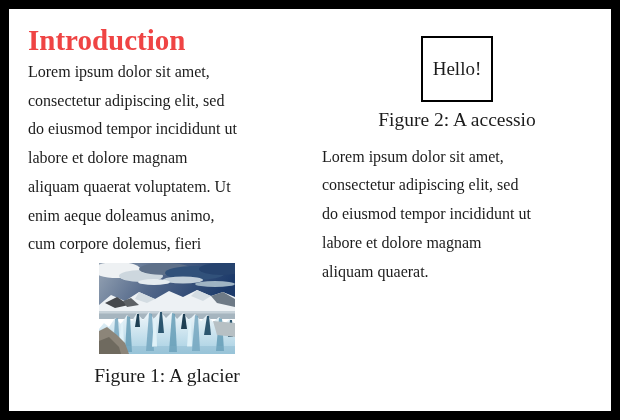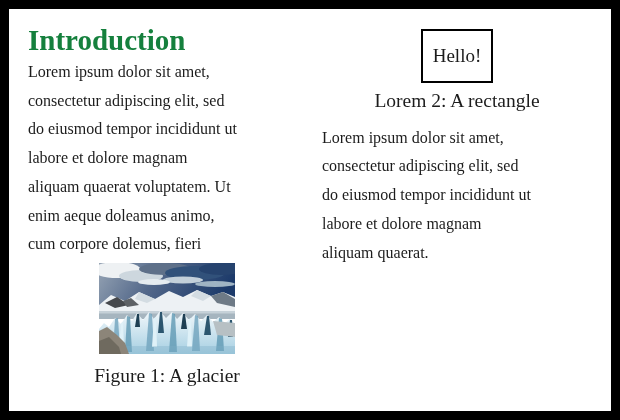--- a/index.html
+++ b/index.html
@@ -18,43 +18,43 @@
   }
   .col { position: absolute; top: 17px; }           
   .col-left  { left: 19px;  width: 278px; }          
   .col-right { left: 313px; width: 270px; }          
 
   h1.doc-heading {
     margin: 0 0 4px 0;
     font-size: 29px;
     line-height: 28px;
     font-weight: bold;
-    color: #15803d;
+    color: #ef4444;
   }
   .body-text {
     margin: 0;
     font-size: 16px;
     line-height: 28.7px;
     white-space: pre-line;   
   }
   .fig { margin: 0; }
   .fig1 { text-align: center; }
   .fig1 svg { display: block; margin: 4px auto 0 auto; }
   .fig1 figcaption, .fig2 figcaption {
     font-size: 19.5px;
     line-height: 28.7px;
     text-align: center;
   }
   .fig1 figcaption { margin-top: 8px; text-align: center; }
   .fig2 { text-align: center; }
   .hello-box {
     display: inline-block;
-    margin-top: 3px;
+    margin-top: 10px;
     border: 2px solid #000000;
-    padding: 13px 10px;
+    padding: 19px 10px;
     font-size: 19px;
     line-height: 24px;
     background: #ffffff;
   }
   .fig2 figcaption { margin-top: 4px; }
   .para-1 { margin-top: 15px; }
   .para-2 { margin-top: 8px; }
 </style>
 </head>
 <body>
@@ -137,21 +137,21 @@
           <path d="M0,91 L0,78 L10,74 L20,84 L22,91 Z" fill="#6f6a5f"></path>
         </g>
       </svg>
       <figcaption>Figure 1: A glacier</figcaption>
     </figure>
   </section>
 
   <section class="col col-right">
     <figure class="fig fig2">
       <span class="hello-box">Hello!</span>
-      <figcaption>Lorem 2: A rectangle</figcaption>
+      <figcaption>Figure 2: A accessio</figcaption>
     </figure>
 
 
     <p class="body-text para-2">Lorem ipsum dolor sit amet,
 consectetur adipiscing elit, sed
 do eiusmod tempor incididunt ut
 labore et dolore magnam
 aliquam quaerat.</p>
   </section>
 

